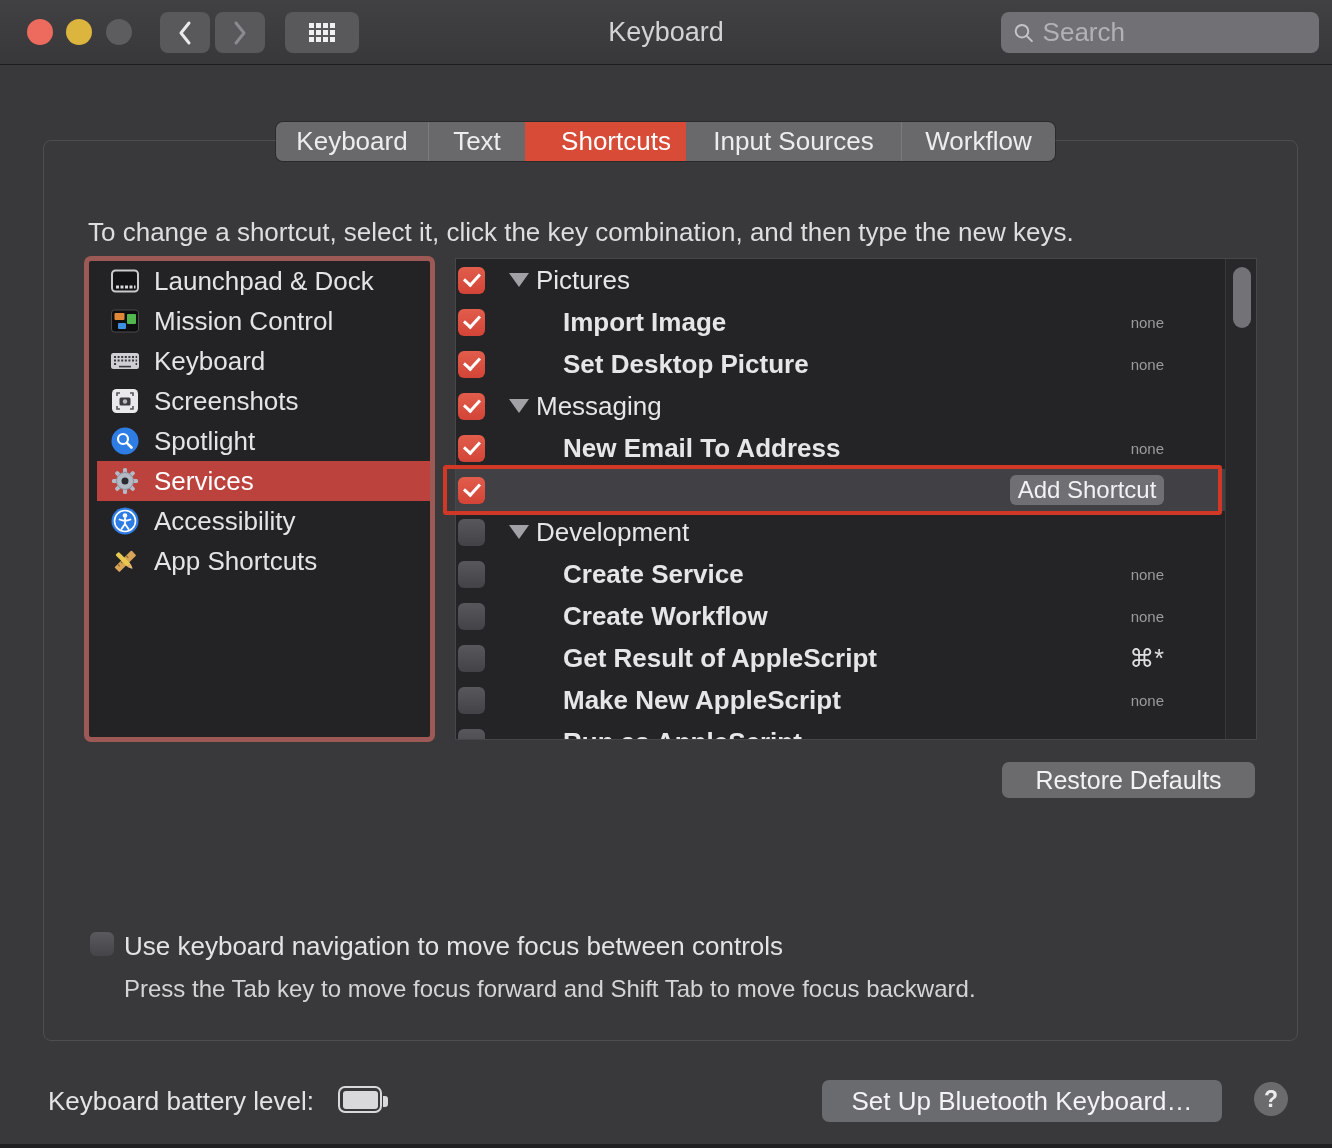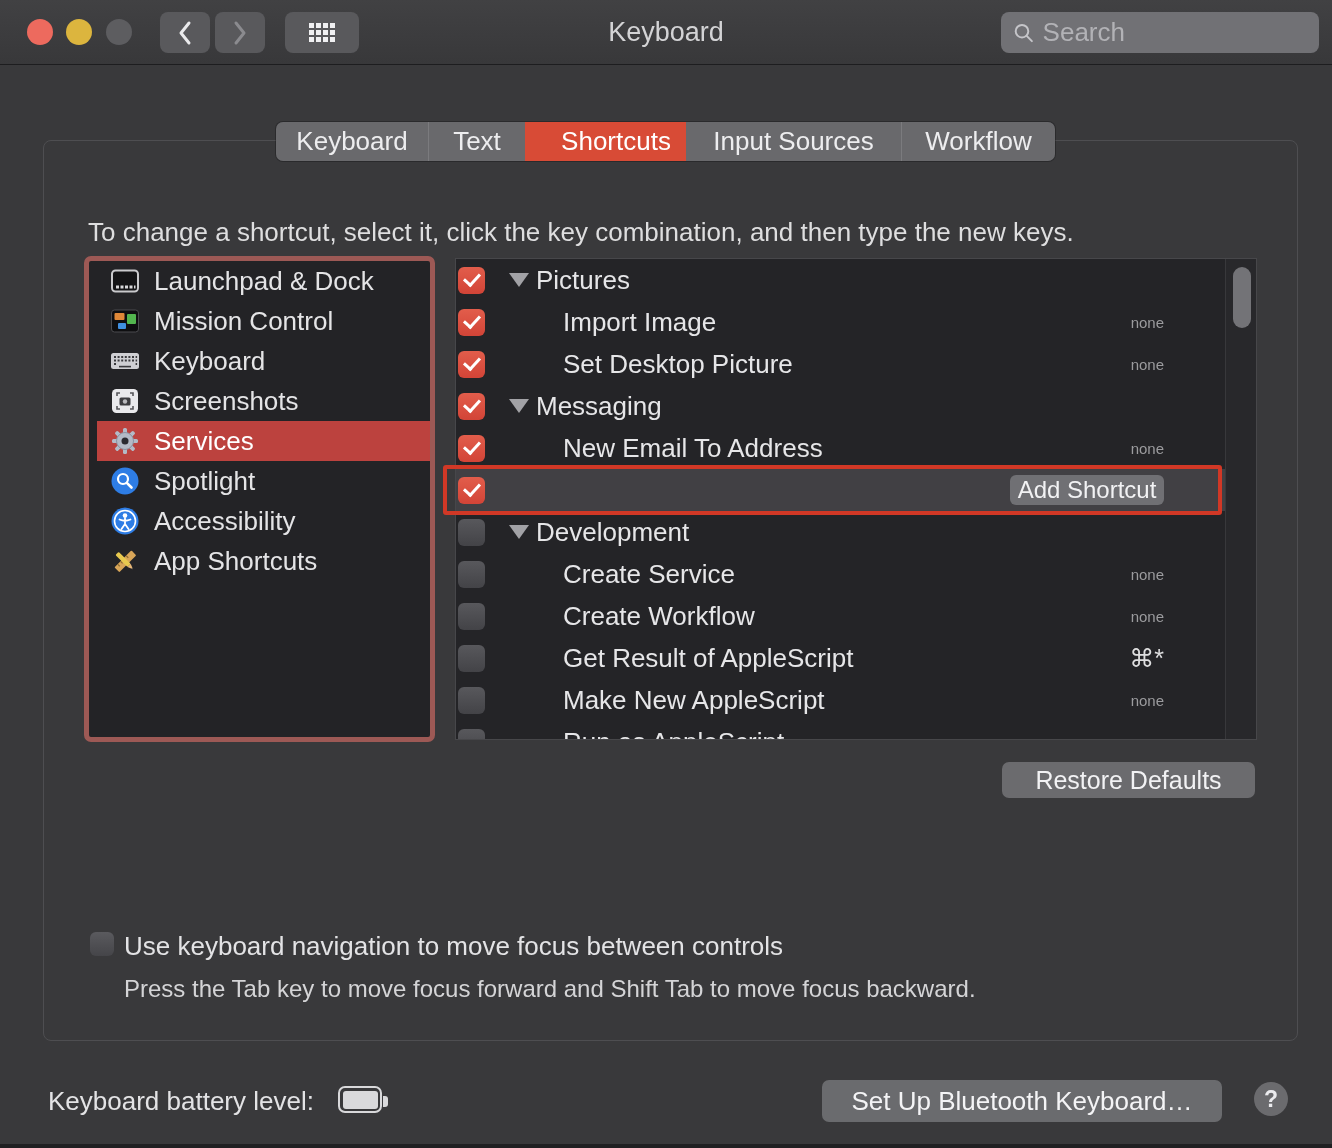--- a/index.html
+++ b/index.html
@@ -56,21 +56,21 @@
     padding-left:2px; color:#e6e6e8; font-size:26px; }
   .srow.selected { background:#414044; }
   .cb { position:relative; width:27px; height:27px; border-radius:6px; flex:0 0 27px; }
   .cb.checked { background:linear-gradient(#e25d4b,#d24437); }
   .cb.checked::after { content:""; position:absolute; left:6px; top:6px; width:13px; height:7px;
     border-left:3px solid #fff; border-bottom:3px solid #fff; transform:rotate(-48deg); }
   .cb.unchecked { background:linear-gradient(#58585c,#434347); }
   .tri { width:0; height:0; margin-left:24px; border-left:10px solid transparent;
     border-right:10px solid transparent; border-top:14px solid #a2a2a6; }
   .glabel { margin-left:7px; }
-  .ilabel { margin-left:78px; }
+  .ilabel { margin-left:78px;font-weight:bold; }
   .val { position:absolute; right:62px; font-size:15px; color:#9b9b9e; }
   .val.keys { font-size:25px; color:#dededf; }
   .addshort { position:absolute; left:554px; top:6px; width:154px; height:30px;
     background:#707074; border:none; border-radius:6px; color:#f2f2f4; font-size:24px;
     font-family:inherit; }
   .scrolltrack { position:absolute; right:0; top:0; width:31px; height:100%;
     border-left:1px solid #38383b; background:#28282b; }
   .scrollthumb { position:absolute; left:7px; top:8px; width:18px; height:61px;
     border-radius:9px; background:#737377; }
   .annotation-box { position:absolute; left:443px; top:465px; width:779px; height:50px;
@@ -228,44 +228,44 @@
               <path d="M23 10 v-3 h-3"></path>
               <path d="M7 20 v3 h3"></path>
               <path d="M23 20 v3 h-3"></path>
             </g>
             <rect x="9.5" y="11.5" width="11" height="8" rx="1.5" fill="#3c3c40"></rect>
             <circle cx="15" cy="15.5" r="2.2" fill="#b9b9bd"></circle>
           </svg>
       </span>
       <span>Screenshots</span>
     </div>
+    <div class="side-item">
+      <span class="sicon">
+        <svg width="30" height="30" viewBox="0 0 30 30">
+            <circle cx="15" cy="15" r="13.5" fill="#2e7de5"></circle>
+            <circle cx="13" cy="13" r="5" fill="none" stroke="#fff" stroke-width="2.2"></circle>
+            <line x1="16.8" y1="16.8" x2="21.5" y2="21.5" stroke="#fff" stroke-width="2.6" stroke-linecap="round"></line>
+          </svg>
+      </span>
+      <span>Spotlight</span>
+    </div>
     <div class="side-item selected" style="background:#bc423e;">
       <span class="sicon">
         <svg width="30" height="30" viewBox="0 0 30 30">
             <g fill="#b3bac6">
               <rect x="13" y="2" width="4" height="26" rx="1.5"></rect>
               <rect x="2" y="13" width="26" height="4" rx="1.5"></rect>
               <rect x="13" y="2" width="4" height="26" rx="1.5" transform="rotate(45 15 15)"></rect>
               <rect x="2" y="13" width="26" height="4" rx="1.5" transform="rotate(45 15 15)"></rect>
             </g>
             <circle cx="15" cy="15" r="8.5" fill="#b3bac6" stroke="#8b93a2"></circle>
             <circle cx="15" cy="15" r="3.5" fill="#2a2a30"></circle>
           </svg>
       </span>
       <span>Services</span>
-    </div>
-    <div class="side-item">
-      <span class="sicon">
-        <svg width="30" height="30" viewBox="0 0 30 30">
-            <circle cx="15" cy="15" r="13.5" fill="#2e7de5"></circle>
-            <circle cx="13" cy="13" r="5" fill="none" stroke="#fff" stroke-width="2.2"></circle>
-            <line x1="16.8" y1="16.8" x2="21.5" y2="21.5" stroke="#fff" stroke-width="2.6" stroke-linecap="round"></line>
-          </svg>
-      </span>
-      <span>Spotlight</span>
     </div>
     <div class="side-item">
       <span class="sicon">
         <svg width="30" height="30" viewBox="0 0 30 30">
             <circle cx="15" cy="15" r="13.5" fill="#2e7de5"></circle>
             <circle cx="15" cy="15" r="10.5" fill="none" stroke="#fff" stroke-width="1.6"></circle>
             <circle cx="15" cy="9.6" r="2.3" fill="#fff"></circle>
             <path d="M15 12.2 L15 18 M9.5 13.5 Q15 16 20.5 13.5 M15 18 L11.5 23 M15 18 L18.5 23" stroke="#fff" stroke-width="1.8" fill="none" stroke-linecap="round"></path>
           </svg>
       </span>

